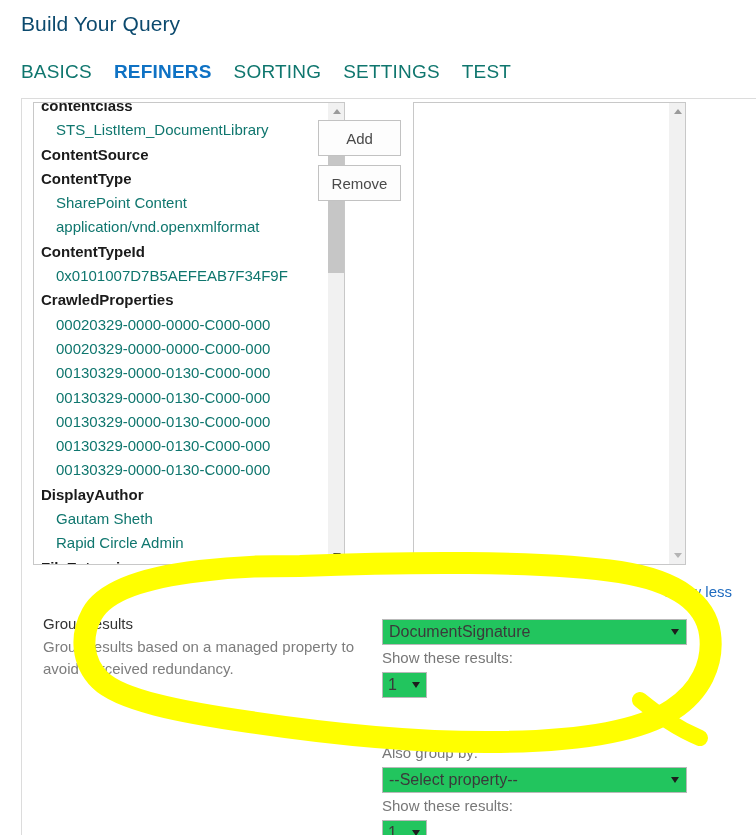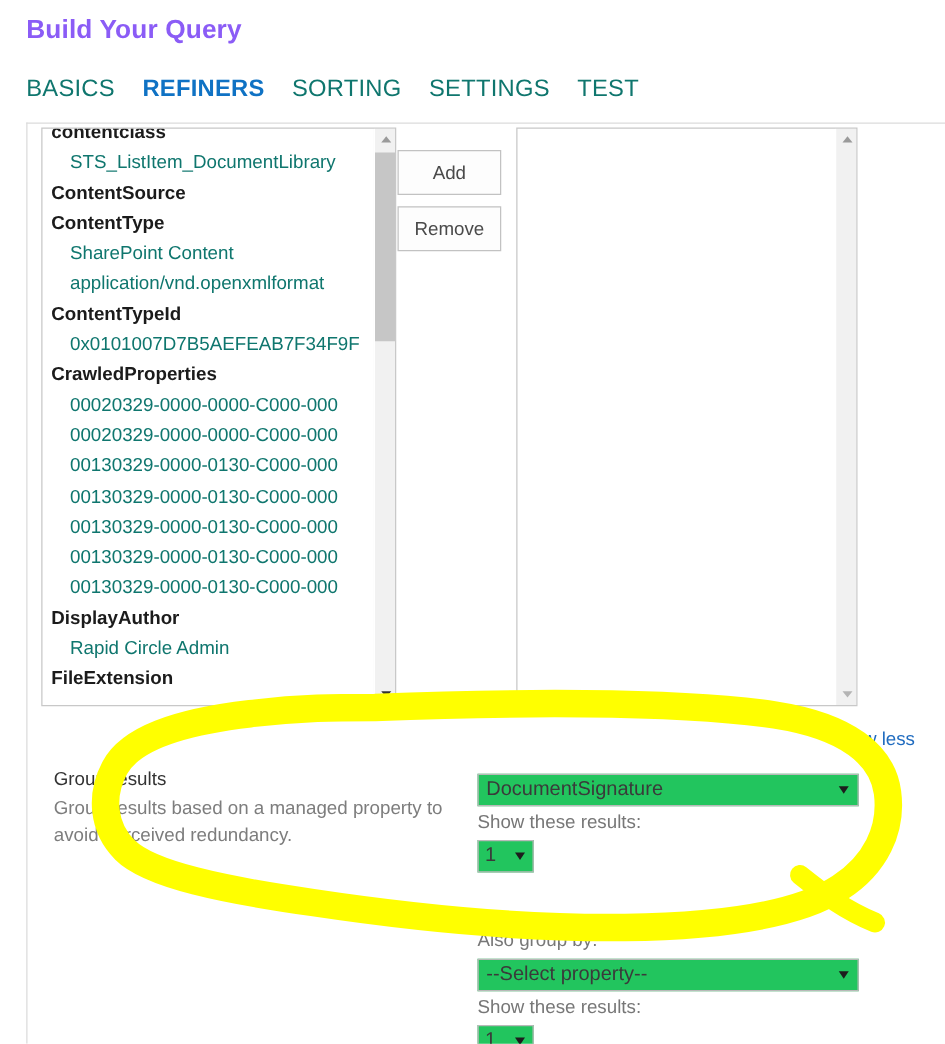--- a/index.html
+++ b/index.html
@@ -17,23 +17,23 @@
     color: #444444;
     -webkit-font-smoothing: antialiased;
   }
 
   
   #page-title {
     position: absolute;
     left: 21px;
     top: 12px;
     font-size: 21px;
-    font-weight: 700;
+    font-weight: 400;
     letter-spacing: 0.1px;
-    color: #8b5cf6;
+    color: #0c4a6e;
     white-space: nowrap;
   }
 
   
   #tab-bar {
     position: absolute;
     left: 21px;
     top: 62px;
     display: flex;
     align-items: flex-end;
@@ -73,21 +73,21 @@
   .listbox {
     position: absolute;
     border: 1px solid #c8c8c8;
     background: #ffffff;
     box-sizing: border-box;
     overflow: hidden;
   }
   #refiner-available-list {
     left: 11px;
     top: 3px;
-    width: 284px;
+    width: 312px;
     height: 463px;
   }
   #refiner-selected-list {
     left: 391px;
     top: 3px;
     width: 273px;
     height: 463px;
   }
 
   .list-scrollport {
@@ -303,20 +303,21 @@
           <div class="list-item child">0x0101007D7B5AEFEAB7F34F9F</div>
           <div class="list-item group">CrawledProperties</div>
           <div class="list-item child">00020329-0000-0000-C000-000</div>
           <div class="list-item child">00020329-0000-0000-C000-000</div>
           <div class="list-item child">00130329-0000-0130-C000-000</div>
           <div class="list-item child">00130329-0000-0130-C000-000</div>
           <div class="list-item child">00130329-0000-0130-C000-000</div>
           <div class="list-item child">00130329-0000-0130-C000-000</div>
           <div class="list-item child">00130329-0000-0130-C000-000</div>
           <div class="list-item group">DisplayAuthor</div>
+          <div class="list-item child">Gautam Sheth</div>
           <div class="list-item child">Rapid Circle Admin</div>
           <div class="list-item group">FileExtension</div>
         </div>
     </div>
     <div class="vscroll">
       <div class="arrow up">
           <span class="tri up"></span>
         </div>
       <div class="thumb" id="available-scroll-thumb"></div>
       <div class="arrow down">

